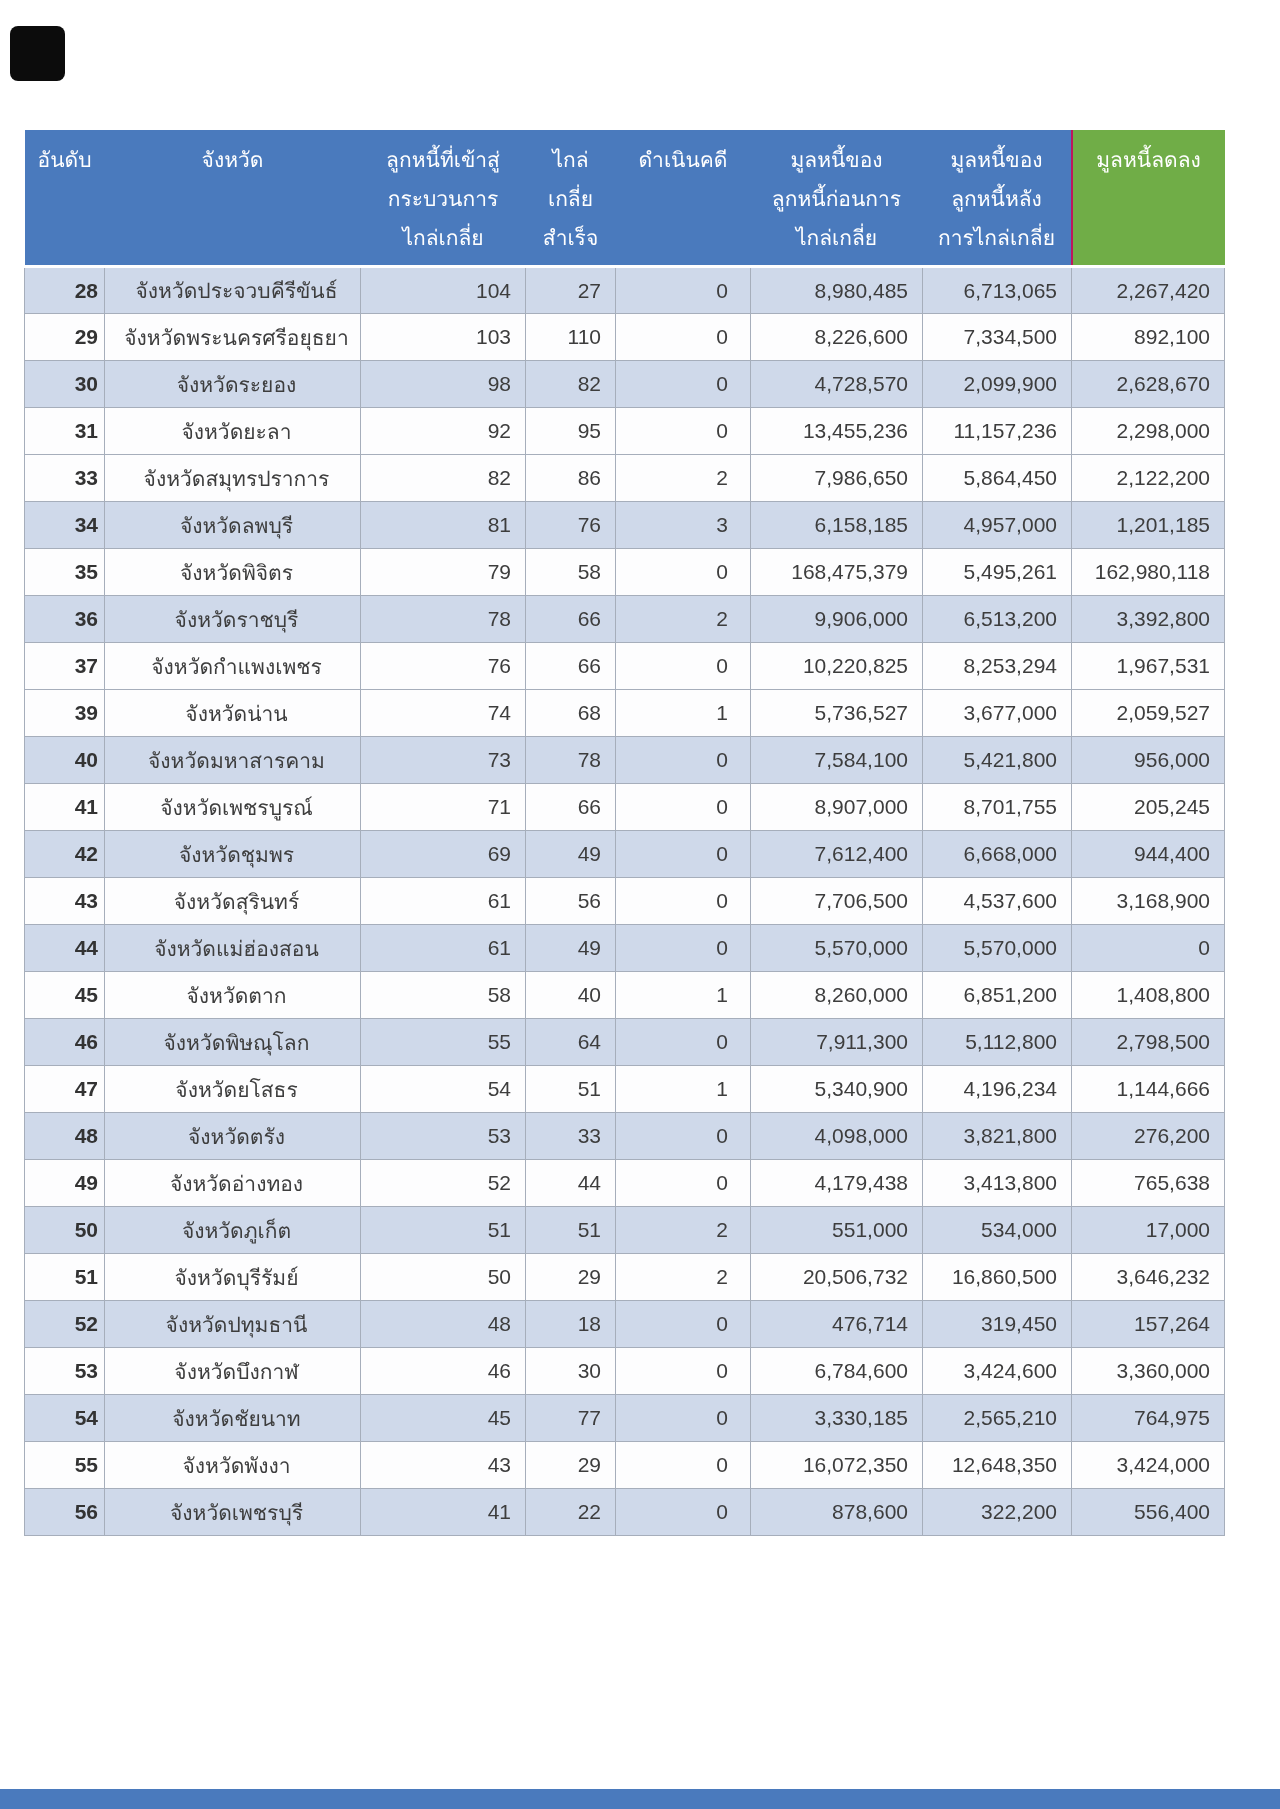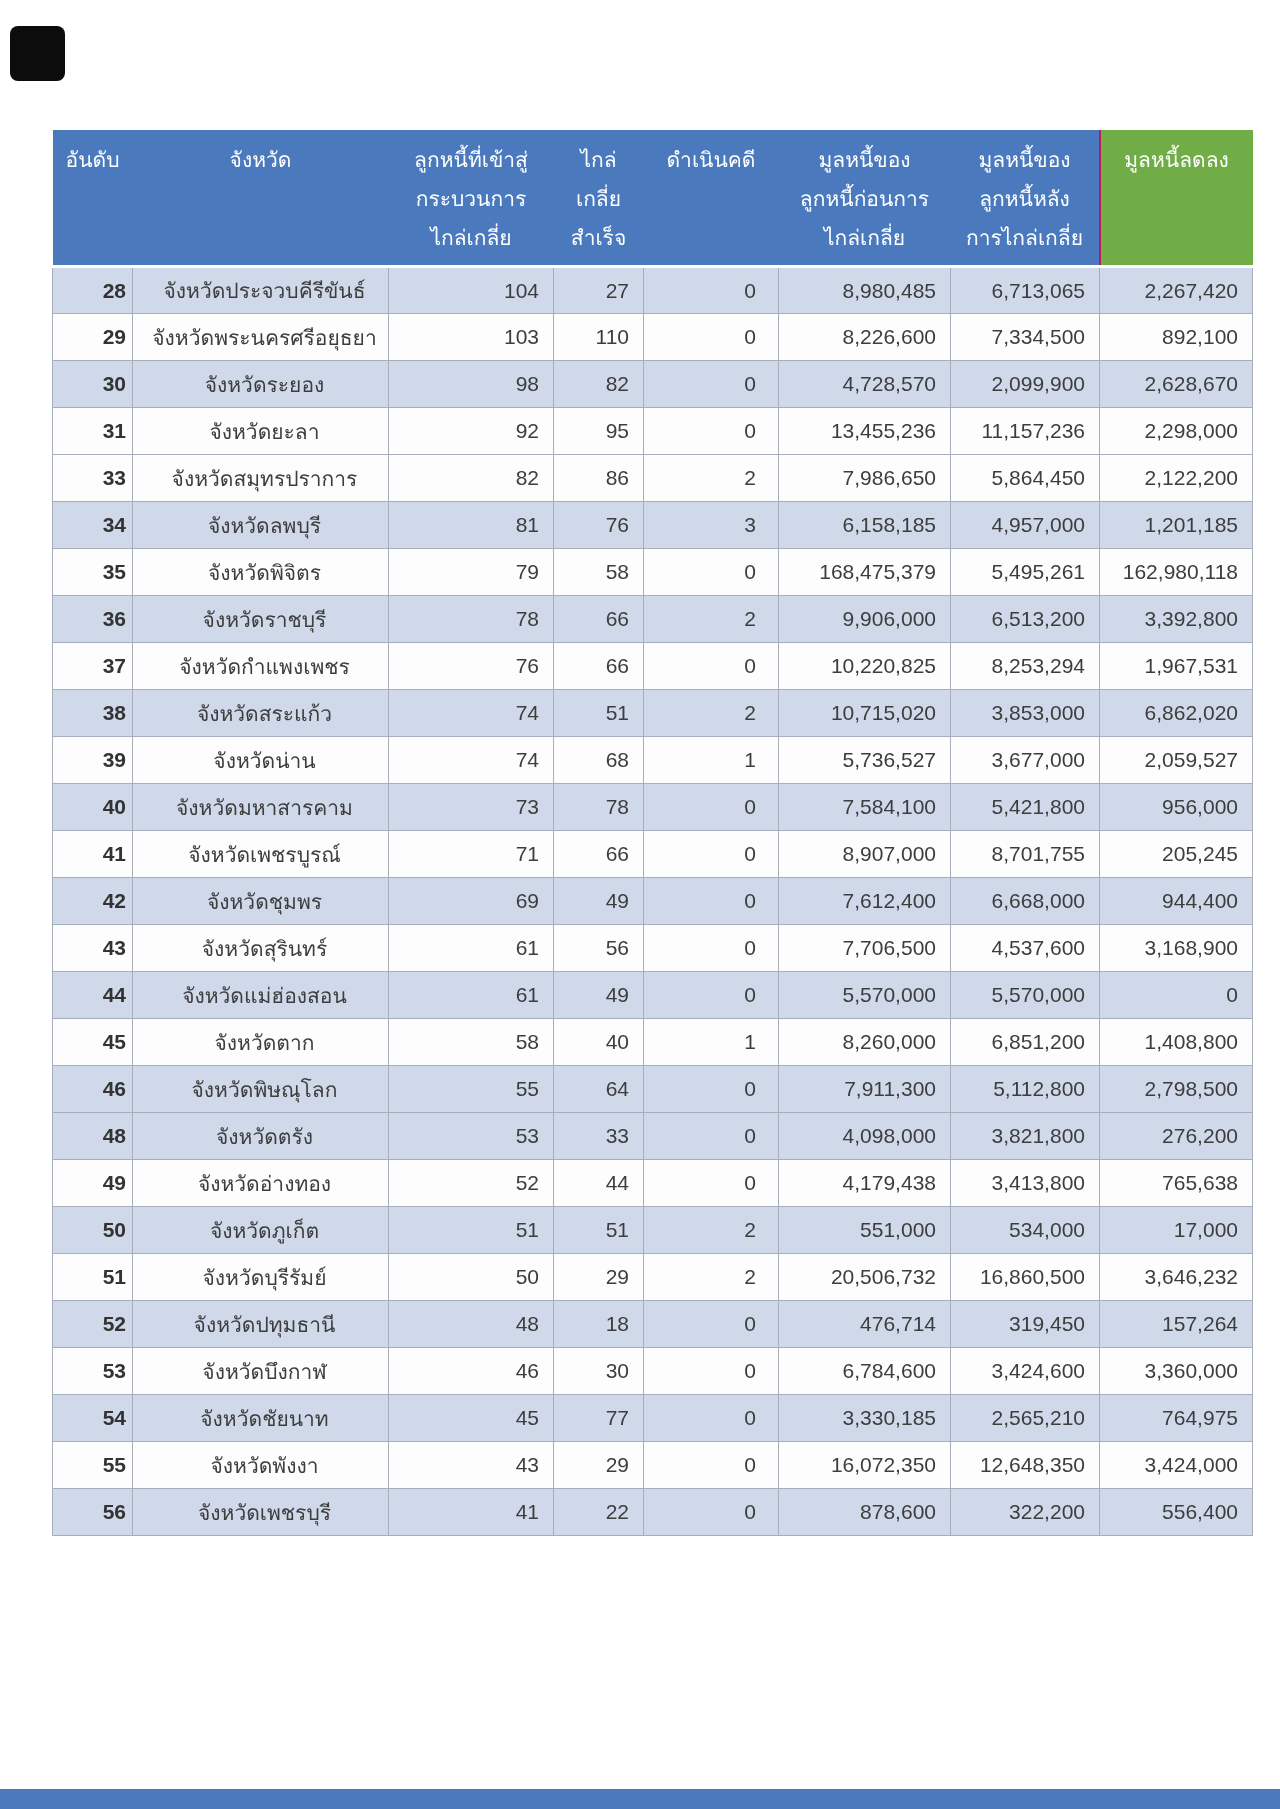--- a/index.html
+++ b/index.html
@@ -27,21 +27,21 @@
     position: absolute;
     left: 10px;
     top: 26px;
     width: 55px;
     height: 55px;
     background: #0c0c0c;
     border-radius: 8px;
   }
   table.data-table {
     position: absolute;
-    left: 52px;
+    left: 24px;
     top: 130px;
     width: 1200px;
     border-collapse: collapse;
     table-layout: fixed;
   }
   thead th {
     background: var(--accent-blue);
     color: #ffffff;
     font-weight: normal;
     vertical-align: top;
@@ -220,30 +220,20 @@
         <tr>
           <td class="col-rank">37</td>
           <td class="col-province">จังหวัดกำแพงเพชร</td>
           <td class="col-debtors">76</td>
           <td class="col-success">66</td>
           <td class="col-lawsuit">0</td>
           <td class="col-debt_before">10,220,825</td>
           <td class="col-debt_after">8,253,294</td>
           <td class="col-debt_reduced">1,967,531</td>
         </tr>
-        <tr class="stripe">
-          <td class="col-rank">38</td>
-          <td class="col-province">จังหวัดสระแก้ว</td>
-          <td class="col-debtors">74</td>
-          <td class="col-success">51</td>
-          <td class="col-lawsuit">2</td>
-          <td class="col-debt_before">10,715,020</td>
-          <td class="col-debt_after">3,853,000</td>
-          <td class="col-debt_reduced">6,862,020</td>
-        </tr>
         <tr>
           <td class="col-rank">39</td>
           <td class="col-province">จังหวัดน่าน</td>
           <td class="col-debtors">74</td>
           <td class="col-success">68</td>
           <td class="col-lawsuit">1</td>
           <td class="col-debt_before">5,736,527</td>
           <td class="col-debt_after">3,677,000</td>
           <td class="col-debt_reduced">2,059,527</td>
         </tr>
@@ -310,20 +300,30 @@
         <tr class="stripe">
           <td class="col-rank">46</td>
           <td class="col-province">จังหวัดพิษณุโลก</td>
           <td class="col-debtors">55</td>
           <td class="col-success">64</td>
           <td class="col-lawsuit">0</td>
           <td class="col-debt_before">7,911,300</td>
           <td class="col-debt_after">5,112,800</td>
           <td class="col-debt_reduced">2,798,500</td>
         </tr>
+        <tr>
+          <td class="col-rank">47</td>
+          <td class="col-province">จังหวัดยโสธร</td>
+          <td class="col-debtors">54</td>
+          <td class="col-success">51</td>
+          <td class="col-lawsuit">1</td>
+          <td class="col-debt_before">5,340,900</td>
+          <td class="col-debt_after">4,196,234</td>
+          <td class="col-debt_reduced">1,144,666</td>
+        </tr>
         <tr class="stripe">
           <td class="col-rank">48</td>
           <td class="col-province">จังหวัดตรัง</td>
           <td class="col-debtors">53</td>
           <td class="col-success">33</td>
           <td class="col-lawsuit">0</td>
           <td class="col-debt_before">4,098,000</td>
           <td class="col-debt_after">3,821,800</td>
           <td class="col-debt_reduced">276,200</td>
         </tr>

